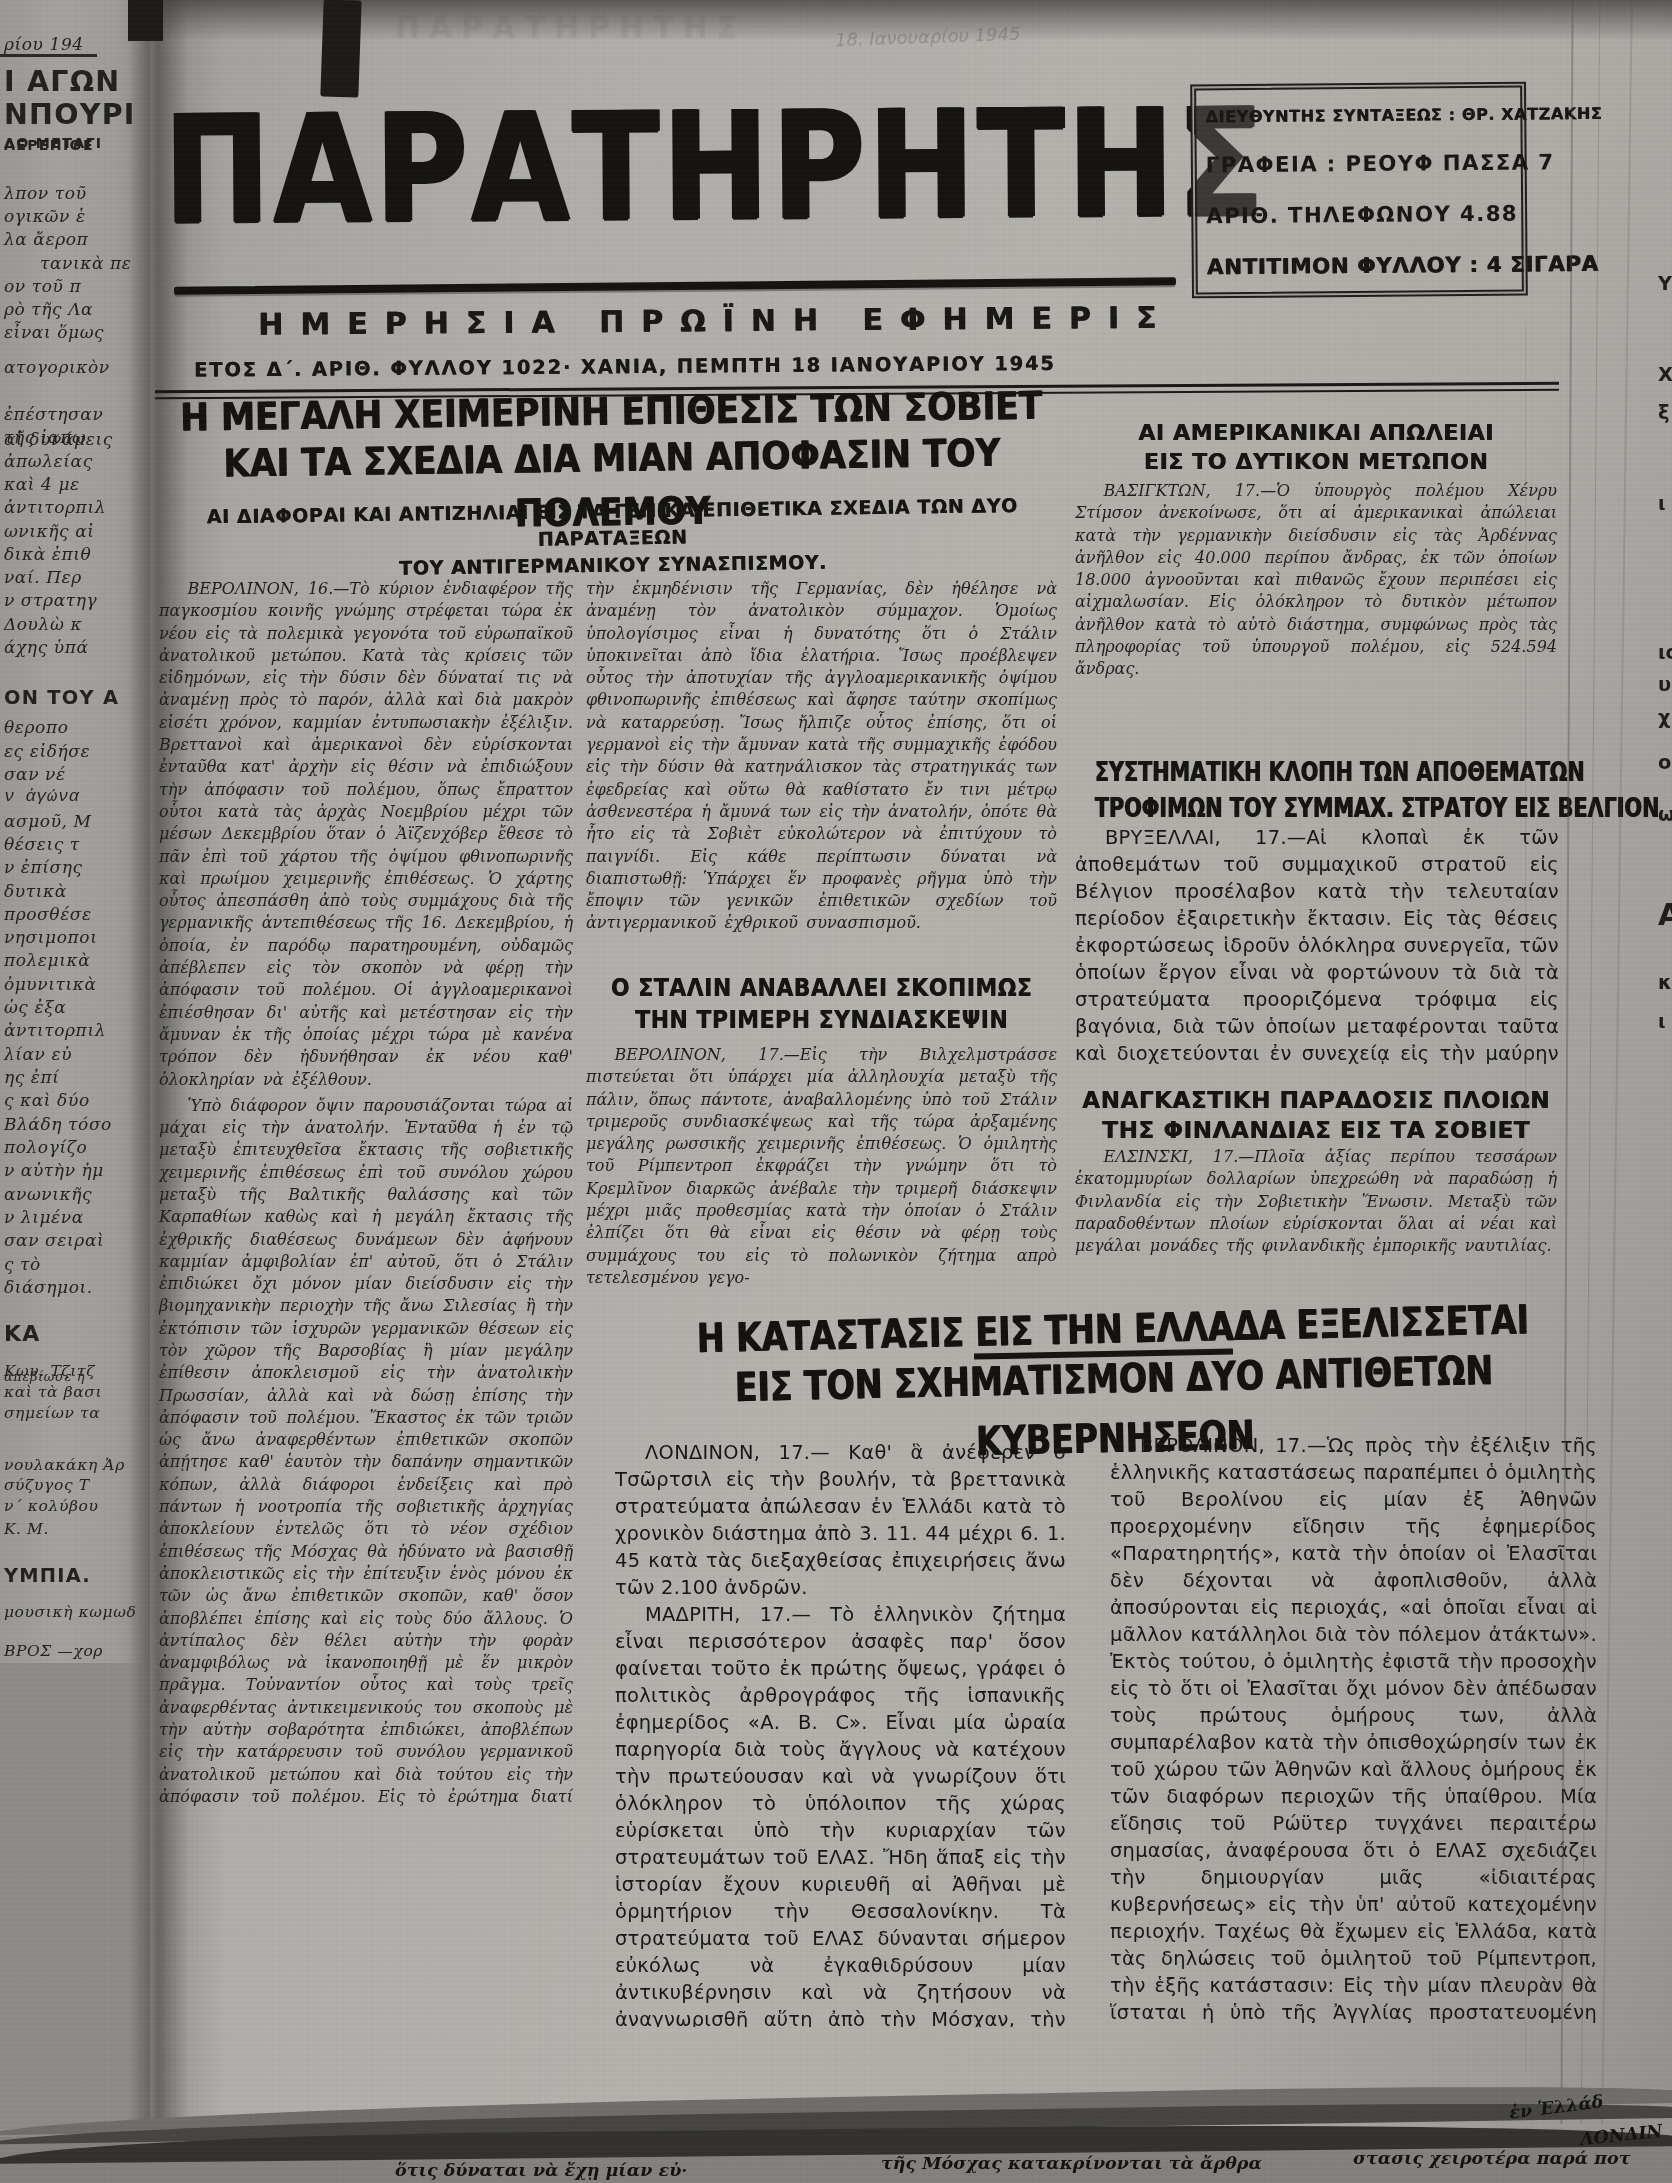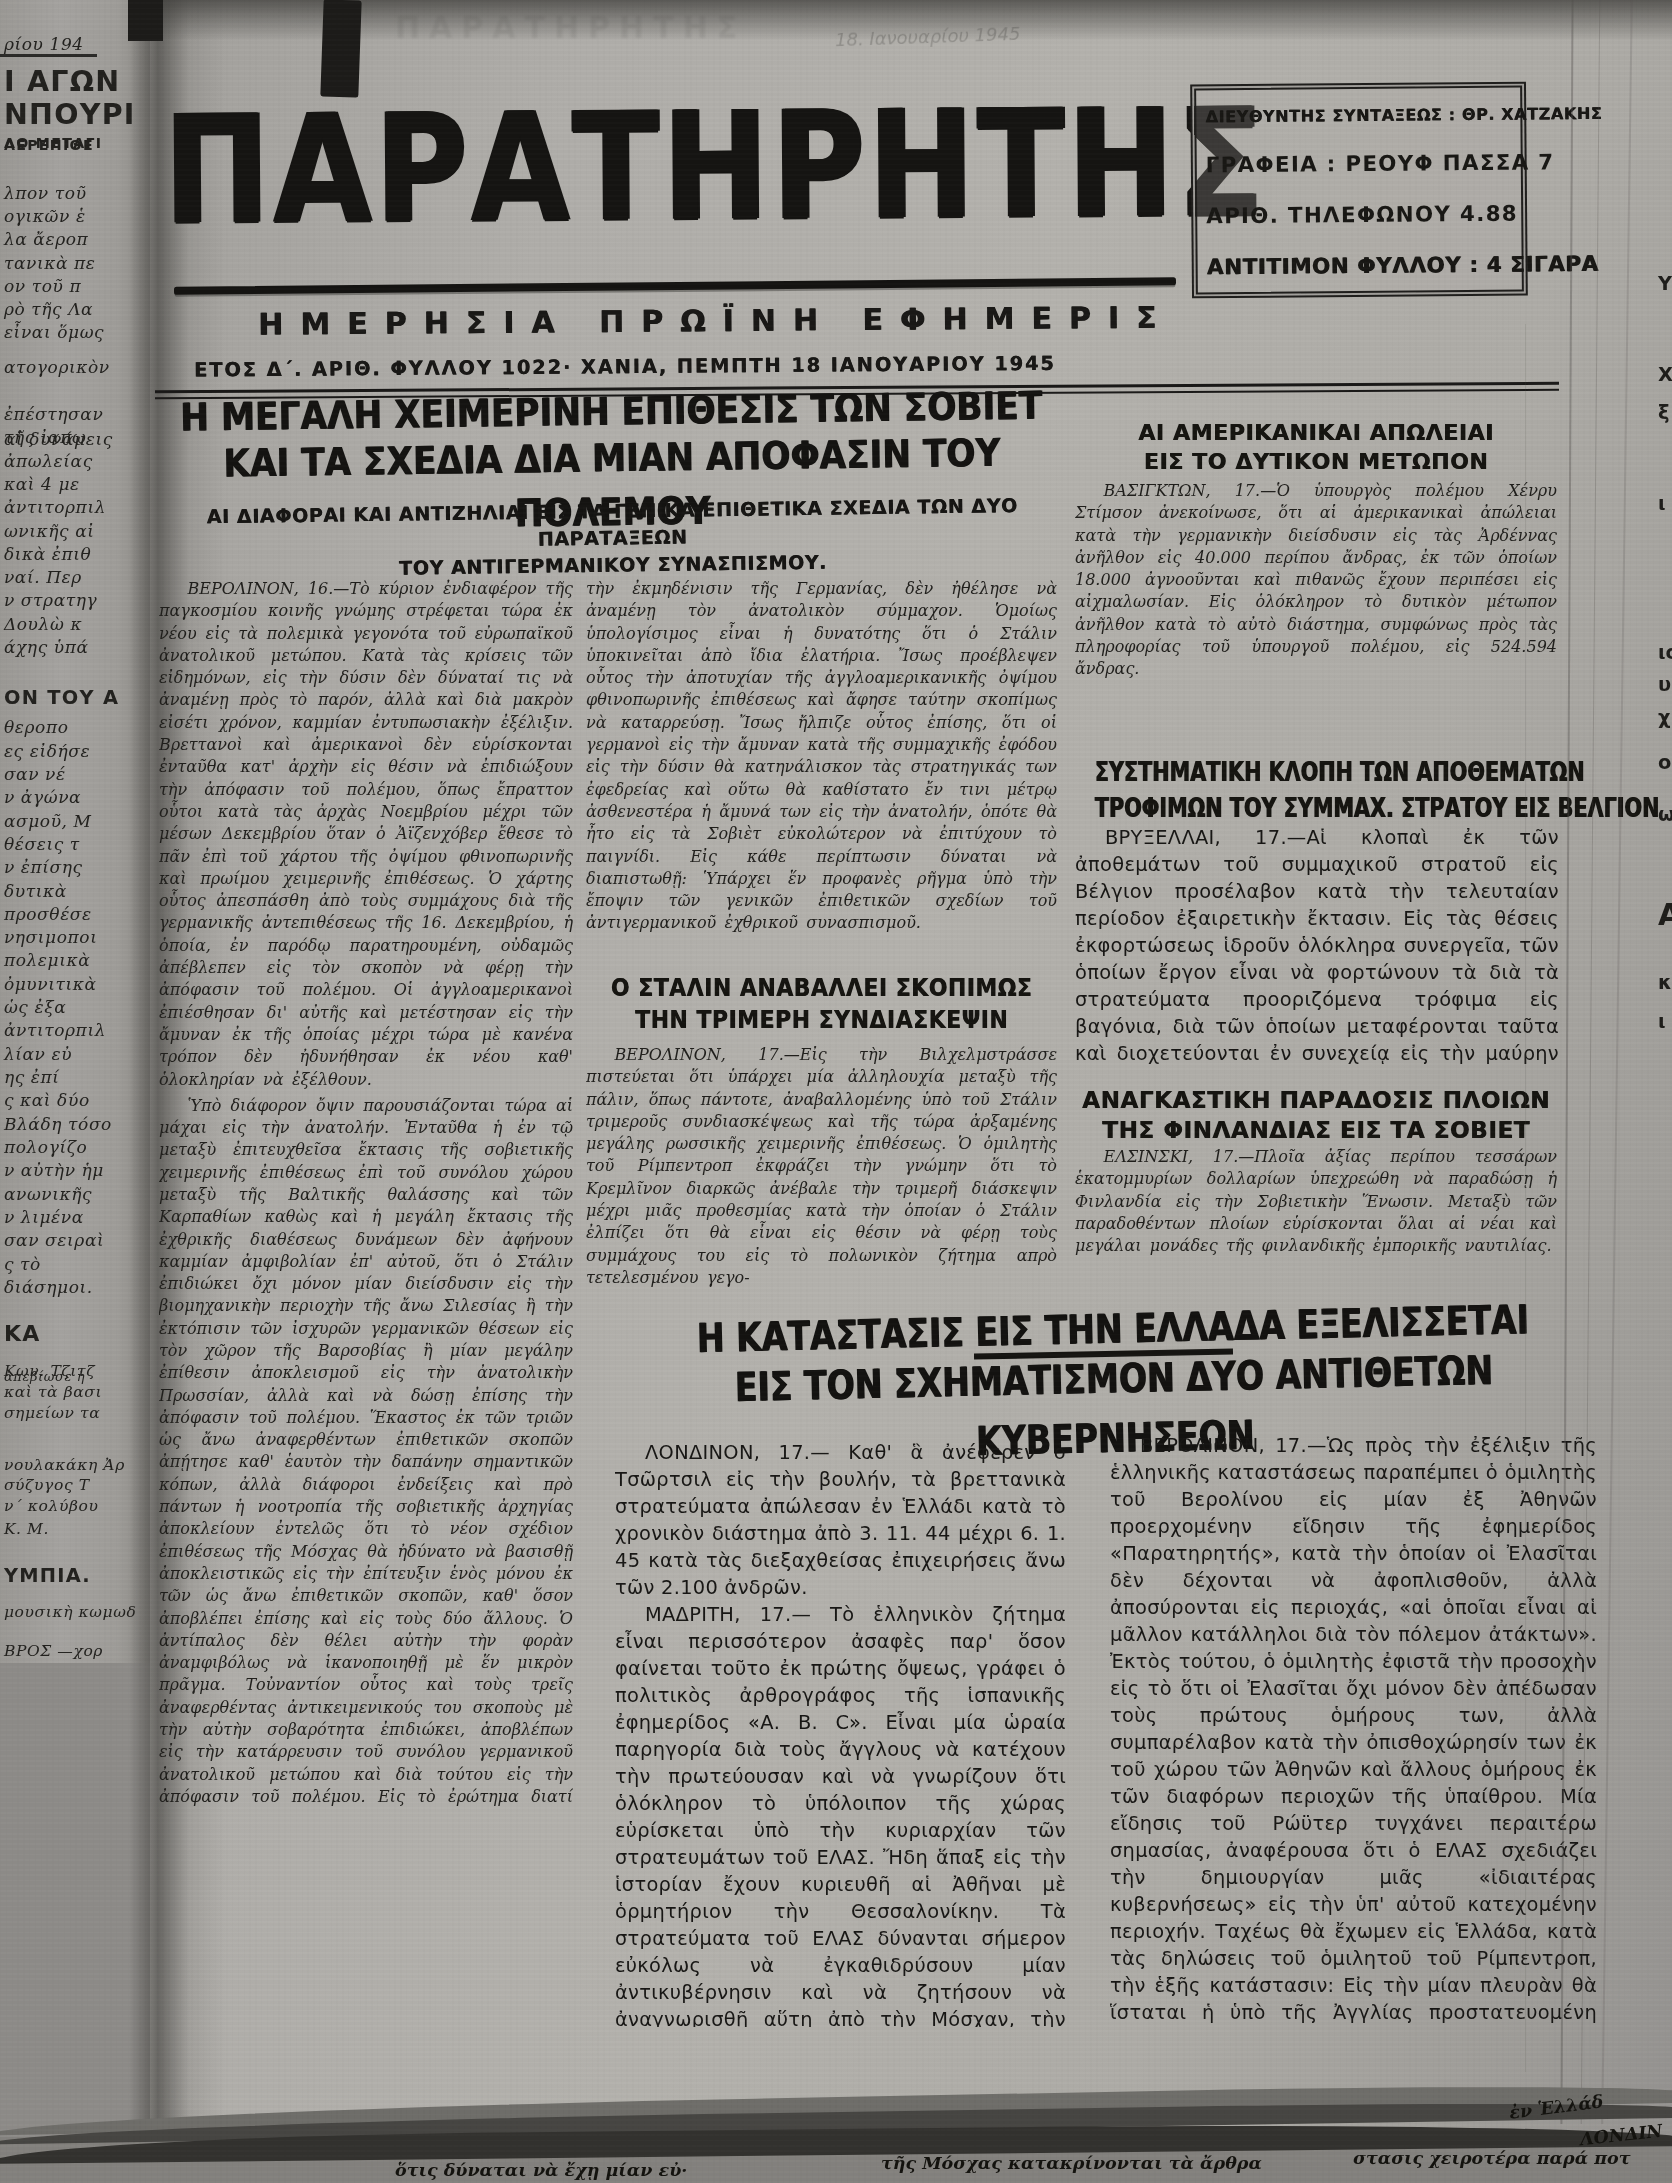--- a/index.html
+++ b/index.html
@@ -102,42 +102,42 @@
     <div id="left-strip-rule"></div>
     <div>
         <div class="frag" style="top: 34px; font-size: 17px;">ρίου 194</div>
         <div class="frag frag-bold" style="top: 65px; font-size: 28.5px;">Ι ΑΓΩΝ</div>
         <div class="frag frag-bold" style="top: 98px; font-size: 28.5px;">ΝΠΟΥΡΙ</div>
         <div class="frag frag-bold" style="top: 135px; font-size: 14.2px;">ΔΟ ΜΕΤΑΓΙ</div>
         <div class="frag frag-bold" style="top: 137px; font-size: 14.2px;">ΑΕΡΕΠΙΘΕ</div>
         <div class="frag" style="top: 183px;">λπον τοῦ</div>
         <div class="frag" style="top: 206px;">ογικῶν ἑ</div>
         <div class="frag" style="top: 229px;">λα ἄεροπ</div>
-        <div class="frag" style="top: 253px;">τανικὰ πε</div>
+        <div class="frag" style="top: 253px; margin-left: 36px;">τανικὰ πε</div>
         <div class="frag" style="top: 276px;">ον τοῦ π</div>
         <div class="frag" style="top: 299px;">ρὸ τῆς Λα</div>
         <div class="frag" style="top: 322px;">εἶναι ὅμως</div>
         <div class="frag" style="top: 357px;">ατογορικὸν</div>
         <div class="frag" style="top: 381px; margin-top: 48px;">αἱ δυνάμεις</div>
         <div class="frag" style="top: 404px;">ἐπέστησαν</div>
         <div class="frag" style="top: 427px;">τῆς  ἰαπω</div>
         <div class="frag" style="top: 451px;">ἀπωλείας</div>
         <div class="frag" style="top: 474px;">καὶ 4 με</div>
         <div class="frag" style="top: 497px;">ἀντιτορπιλ</div>
         <div class="frag" style="top: 521px;">ωνικῆς αἰ</div>
         <div class="frag" style="top: 544px;">δικὰ ἐπιθ</div>
         <div class="frag" style="top: 567px;">ναί. Περ</div>
         <div class="frag" style="top: 590px;">ν στρατηγ</div>
         <div class="frag" style="top: 614px;">Δουλὼ κ</div>
         <div class="frag" style="top: 637px;">άχης ὑπά</div>
         <div class="frag frag-bold" style="top: 686px; font-size: 19.4px;">ΟΝ ΤΟΥ Α</div>
         <div class="frag" style="top: 717px;">θεροπο</div>
         <div class="frag" style="top: 741px;">ες εἰδήσε</div>
         <div class="frag" style="top: 764px;">σαν νέ</div>
-        <div class="frag" style="top: 787px;">ν ἀγώνα</div>
+        <div class="frag" style="top: 787px; font-family: Liberation Mono, monospace;">ν ἀγώνα</div>
         <div class="frag" style="top: 811px;">ασμοῦ, Μ</div>
         <div class="frag" style="top: 834px;">θέσεις τ</div>
         <div class="frag" style="top: 857px;">ν ἐπίσης</div>
         <div class="frag" style="top: 881px;">δυτικὰ</div>
         <div class="frag" style="top: 904px;">προσθέσε</div>
         <div class="frag" style="top: 927px;">νησιμοποι</div>
         <div class="frag" style="top: 950px;">πολεμικὰ</div>
         <div class="frag" style="top: 974px;">ὀμυνιτικὰ</div>
         <div class="frag" style="top: 997px;">ὡς ἐξα</div>
         <div class="frag" style="top: 1020px;">ἀντιτορπιλ</div>

